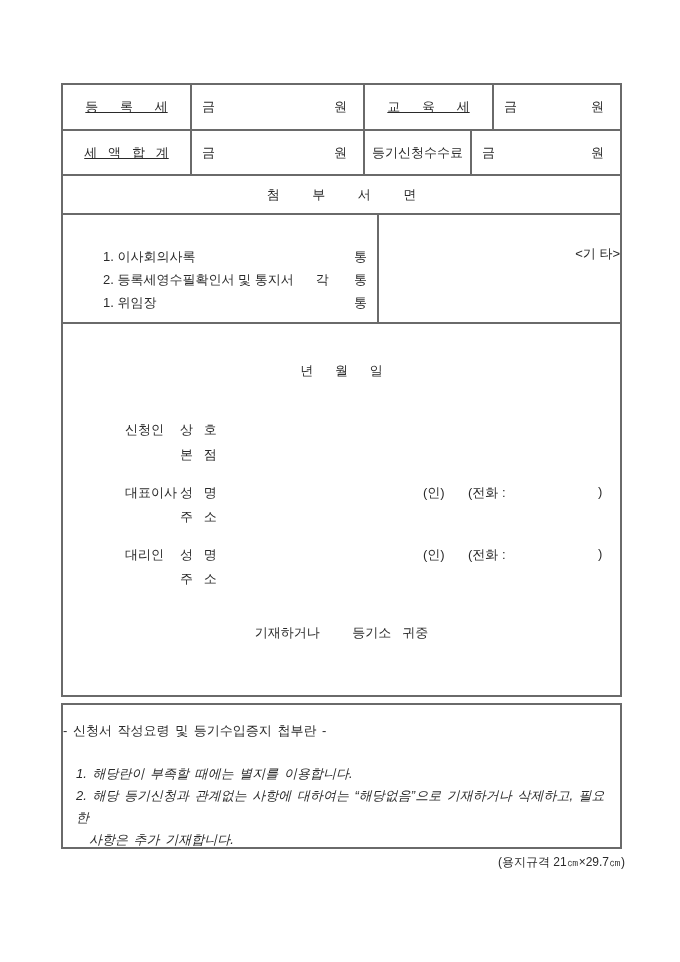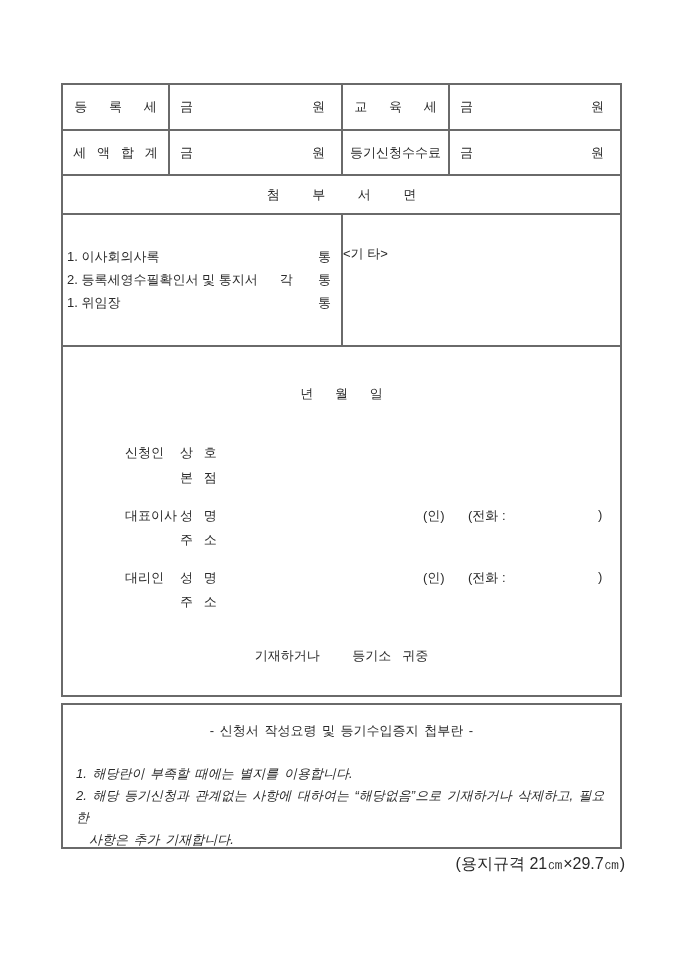--- a/index.html
+++ b/index.html
@@ -14,53 +14,53 @@
     position:absolute;left:61px;top:83px;width:561px;height:614px;
     border:2px solid #6a6a6a;box-sizing:border-box;
     display:flex;flex-direction:column;
   }
   .trow{display:flex;box-sizing:border-box;border-bottom:2px solid #6a6a6a;}
   .trow:last-child{border-bottom:none;flex:1;border-radius:10px;}
   .cell{box-sizing:border-box;display:flex;align-items:center;}
   .cell.rb{border-right:2px solid #6a6a6a;}
   .r-amount{height:46px;}
   .r-amount2{height:45px;}
-  .c-lbl{width:107px;justify-content:center;white-space:pre;}
+  .c-lbl{width:129px;justify-content:center;white-space:pre;text-decoration:underline;}
   .c-lbl-tight{width:107px;justify-content:center;letter-spacing:0px;padding:0 2px;}
   .c-val{width:173px;justify-content:space-between;padding:0 16px 0 10px;}
   .c-val-last{flex:1;justify-content:space-between;padding:0 16px 0 10px;}
   .r-atthead{height:39px;justify-content:center;align-items:center;display:flex;white-space:pre;}
-  .r-attach{height:132px;}
+  .r-attach{height:109px;padding-left:36px;}
   .att-left{width:280px;flex-direction:column;align-items:stretch;justify-content:flex-start;
             padding:30px 10px 0 4px;}
   .att-line{display:flex;justify-content:space-between;line-height:23px;}
   .att-count{white-space:pre;}
-  .att-right{flex:1;flex-direction:column;align-items:flex-start;justify-content:flex-start;padding-top:30px;}
+  .att-right{flex:1;flex-direction:column;align-items:flex-end;justify-content:flex-start;padding-top:30px;}
   
   .sig-cell{position:relative;flex:1;}
   .date-line{position:absolute;top:38px;left:0;width:100%;text-align:center;white-space:pre;}
   .sig-line{position:absolute;left:0;width:100%;height:18px;}
   .sig-line span{position:absolute;white-space:pre;}
   .pos-role{left:62px;}
   .pos-field{left:117px;}
   .pos-seal{left:360px;}
   .pos-phone{left:405px;}
   .pos-phone-close{left:535px;}
   .court-line{position:absolute;top:300px;left:0;width:100%;text-align:center;white-space:pre;}
   
   .inst-box{
     position:absolute;left:61px;top:703px;width:561px;height:146px;
     border:2px solid #6a6a6a;box-sizing:border-box;
   }
-  .inst-title{text-align:center;margin-top:17px;word-spacing:2px;}
+  .inst-title{text-align:left;margin-top:17px;word-spacing:2px;}
   .inst-lines{margin-top:23px;padding:0 12px 0 13px;}
   .inst-line{line-height:22px;word-spacing:2px;font-style:italic;}
   .inst-line.cont{padding-left:13px;}
   
-  .paper-size{position:absolute;top:854px;right:55px;font-size:16px;}
+  .paper-size{position:absolute;top:854px;right:55px;font-size:12px;}
 </style>
 </head>
 <body>
 
 <div class="page">
 
   <div class="tax-table">
 
     <div class="trow r-amount">
       <div class="cell rb c-lbl">등      록      세</div>

